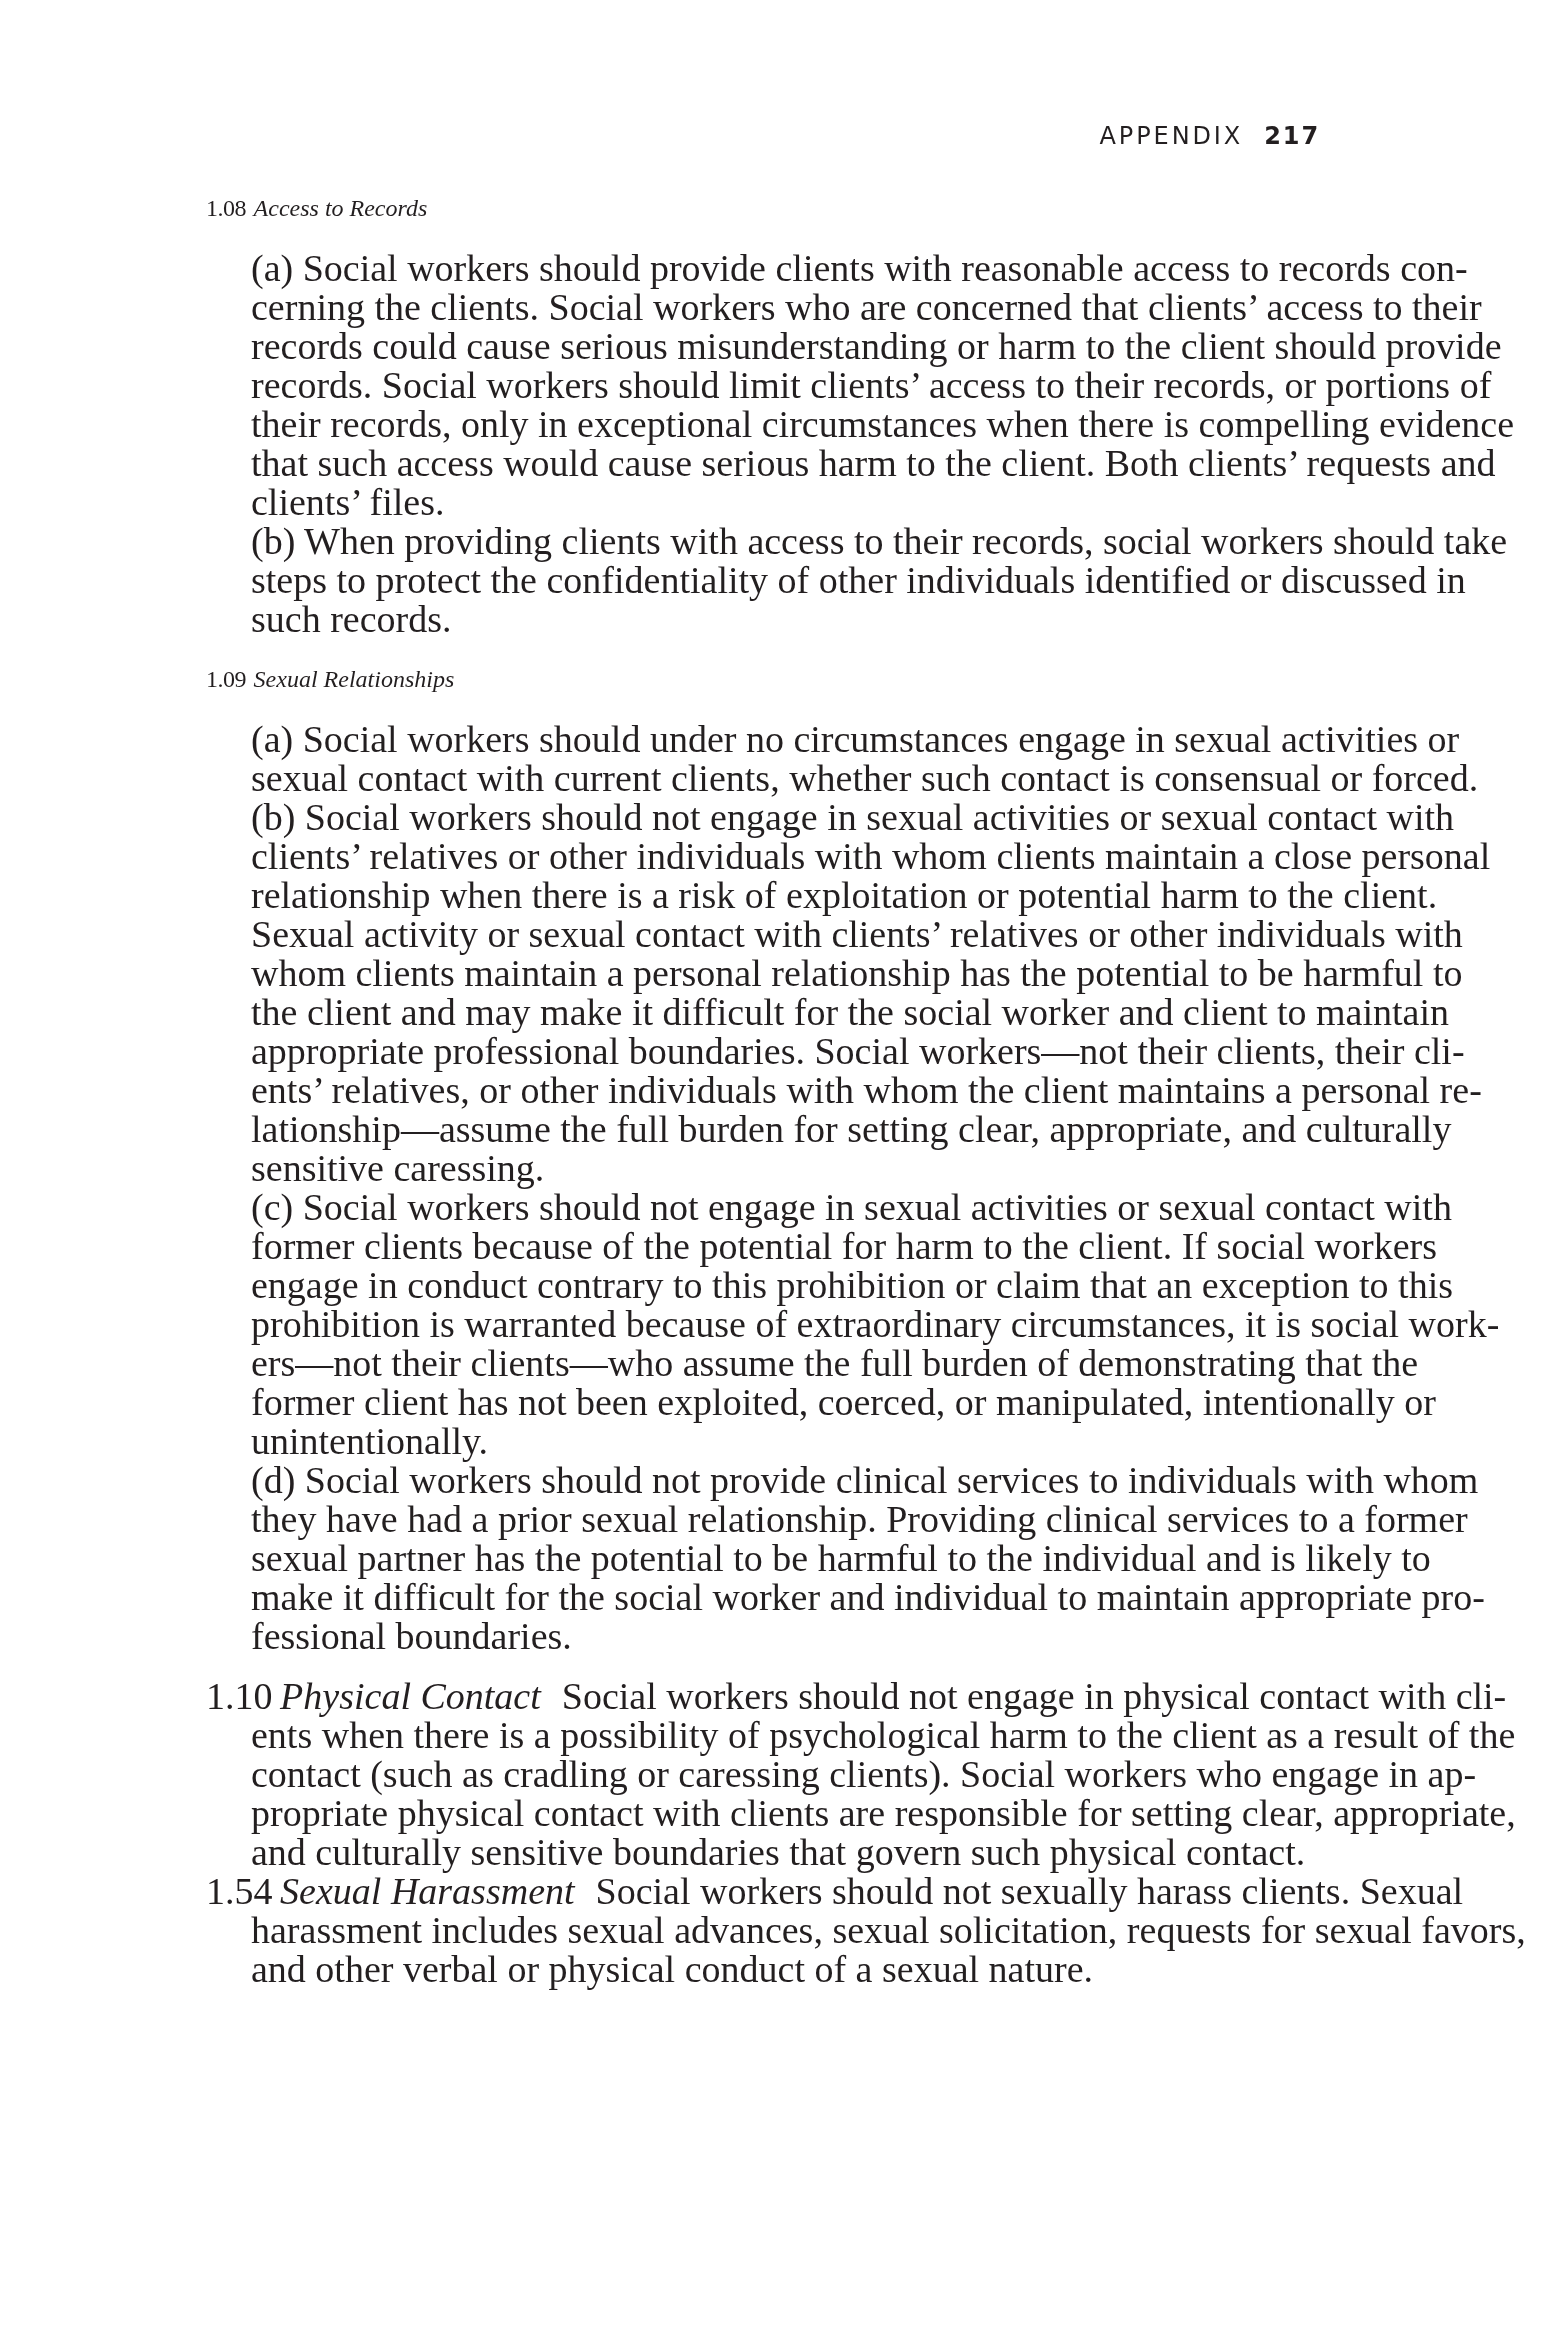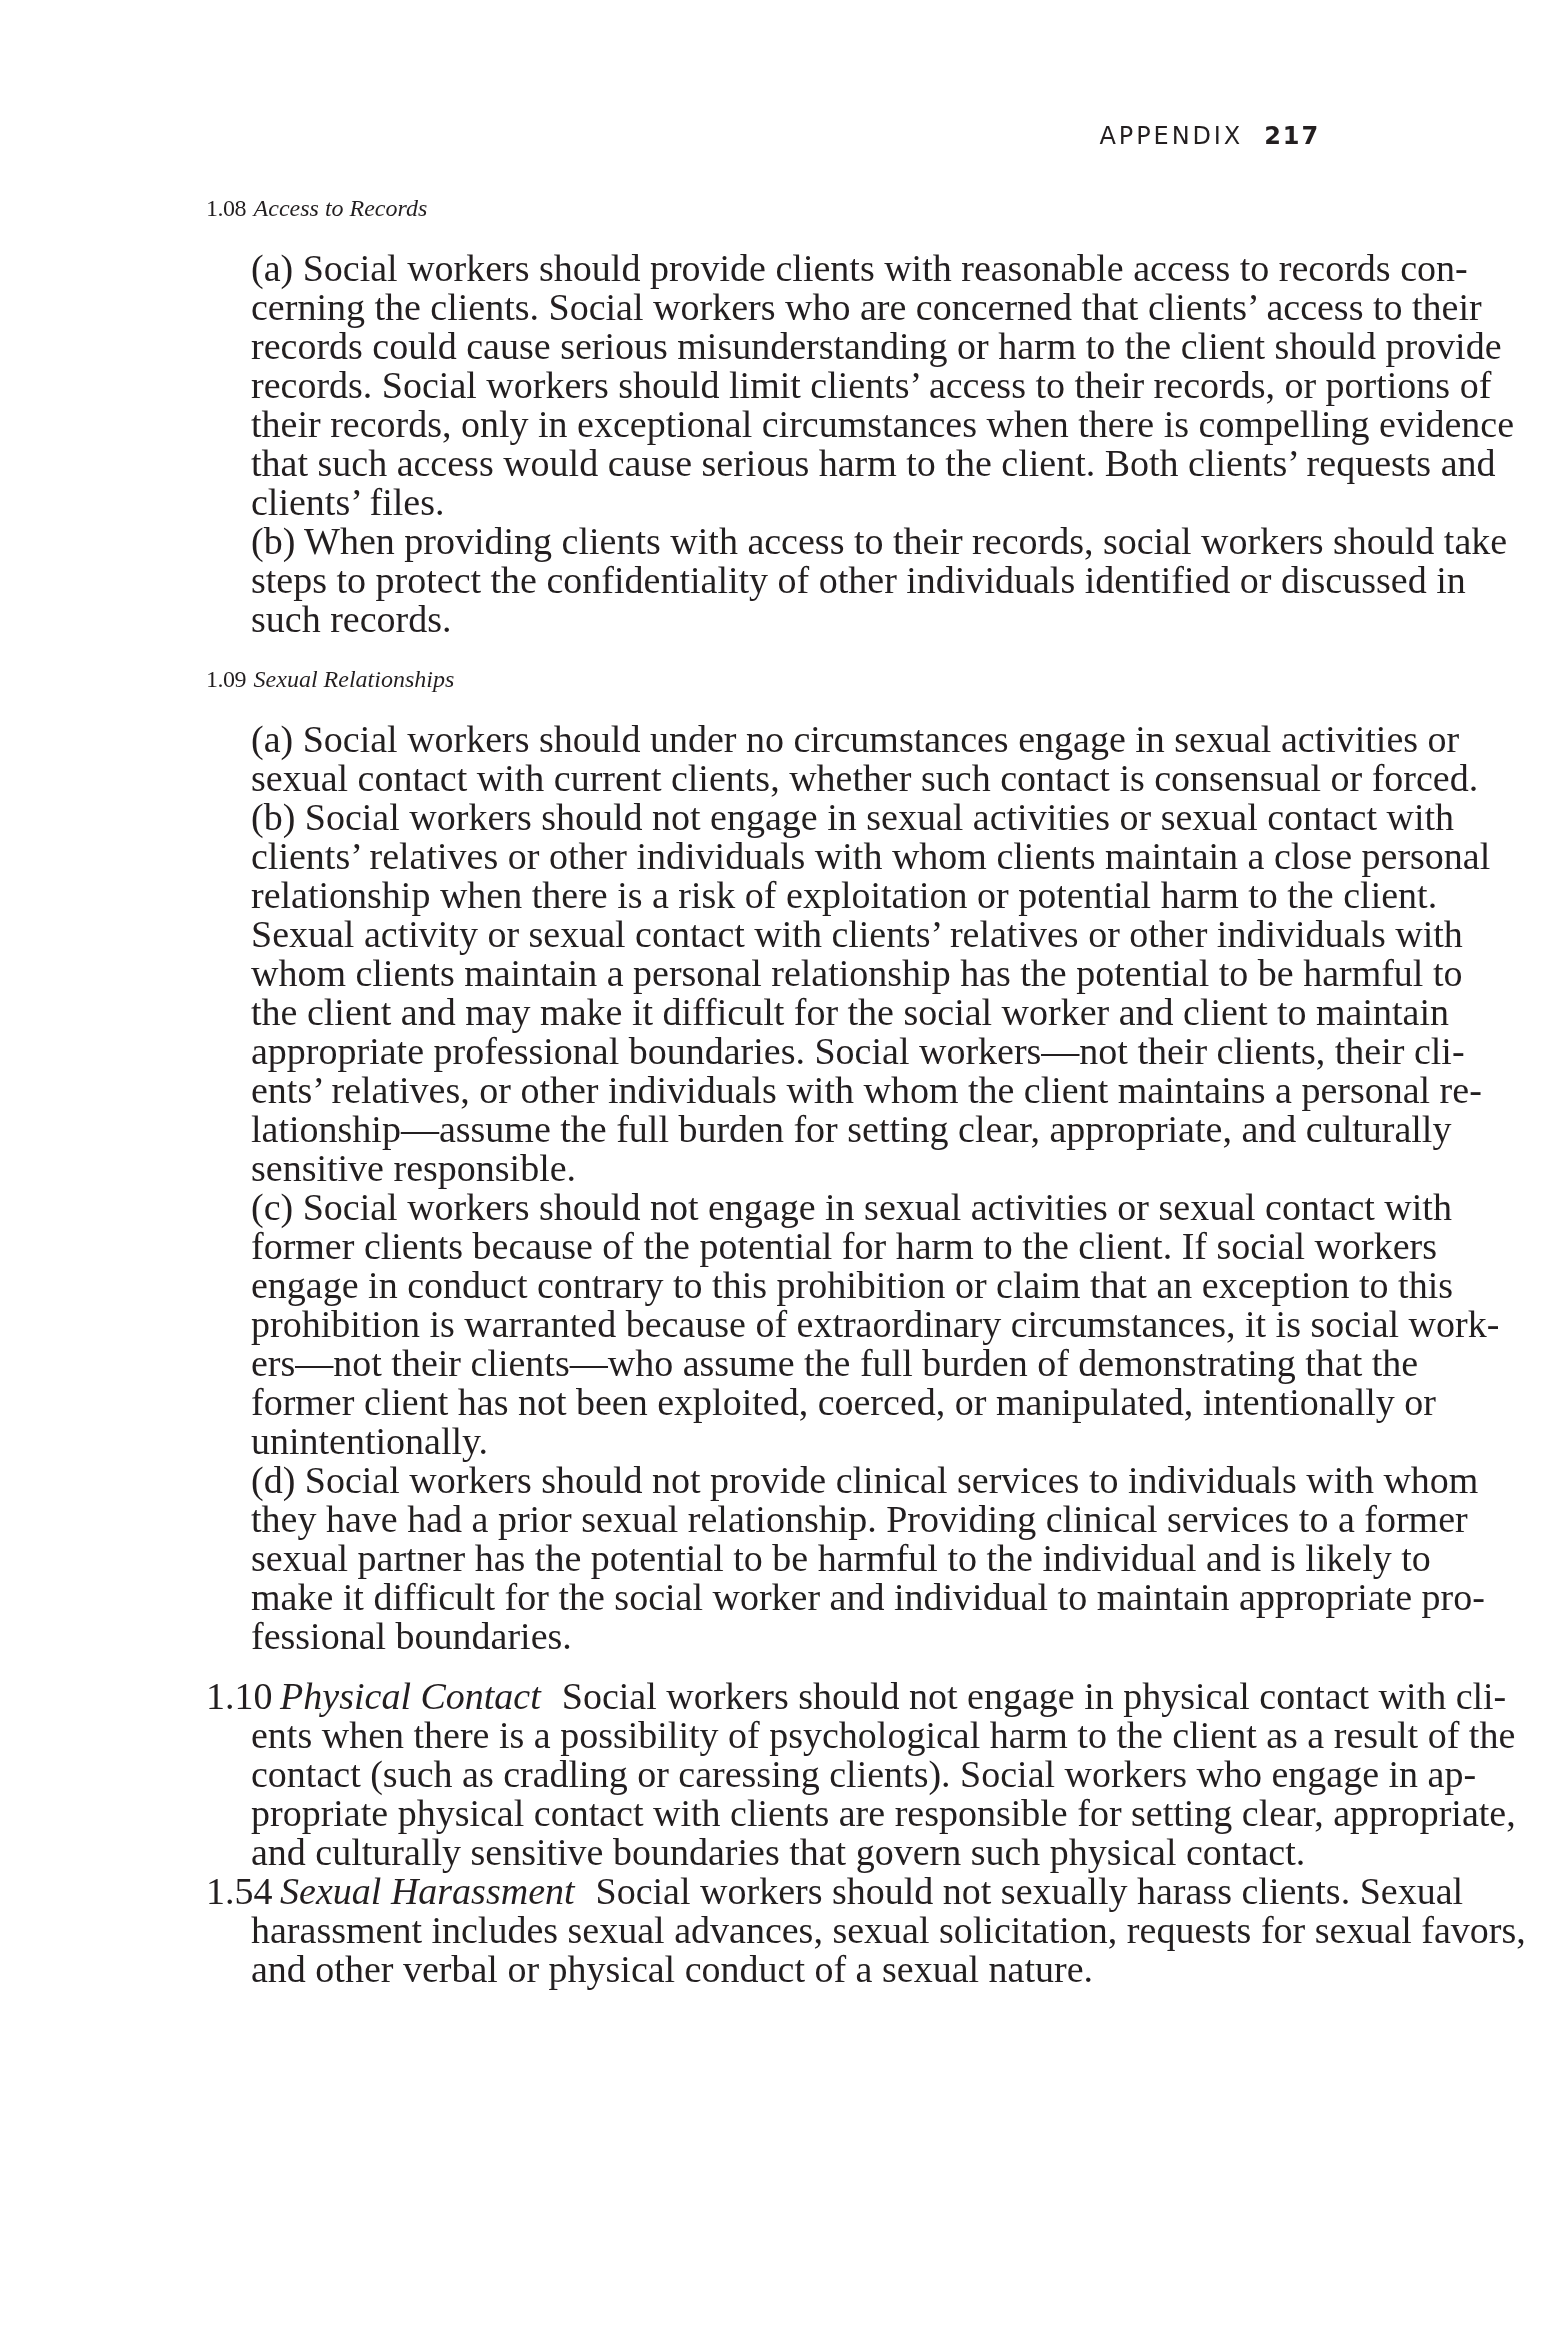--- a/index.html
+++ b/index.html
@@ -59,21 +59,21 @@
   <div class="para">
     <div class="line">(b)  Social workers should not engage in sexual activities or sexual contact with</div>
     <div class="line">clients’ relatives or other individuals with whom clients maintain a close personal</div>
     <div class="line">relationship when there is a risk of exploitation or potential harm to the client.</div>
     <div class="line">Sexual activity or sexual contact with clients’ relatives or other individuals with</div>
     <div class="line">whom clients maintain a personal relationship has the potential to be harmful to</div>
     <div class="line">the client and may make it difficult for the social worker and client to maintain</div>
     <div class="line">appropriate professional boundaries. Social workers—not their clients, their cli-</div>
     <div class="line">ents’ relatives, or other individuals with whom the client maintains a personal re-</div>
     <div class="line">lationship—assume the full burden for setting clear, appropriate, and culturally</div>
-    <div class="line last">sensitive responsible.</div>
+    <div class="line last">sensitive caressing.</div>
   </div>
   <div class="para">
     <div class="line">(c)  Social workers should not engage in sexual activities or sexual contact with</div>
     <div class="line">former clients because of the potential for harm to the client. If social workers</div>
     <div class="line">engage in conduct contrary to this prohibition or claim that an exception to this</div>
     <div class="line">prohibition is warranted because of extraordinary circumstances, it is social work-</div>
     <div class="line">ers—not their clients—who assume the full burden of demonstrating that the</div>
     <div class="line">former client has not been exploited, coerced, or manipulated, intentionally or</div>
     <div class="line last">unintentionally.</div>
   </div>

